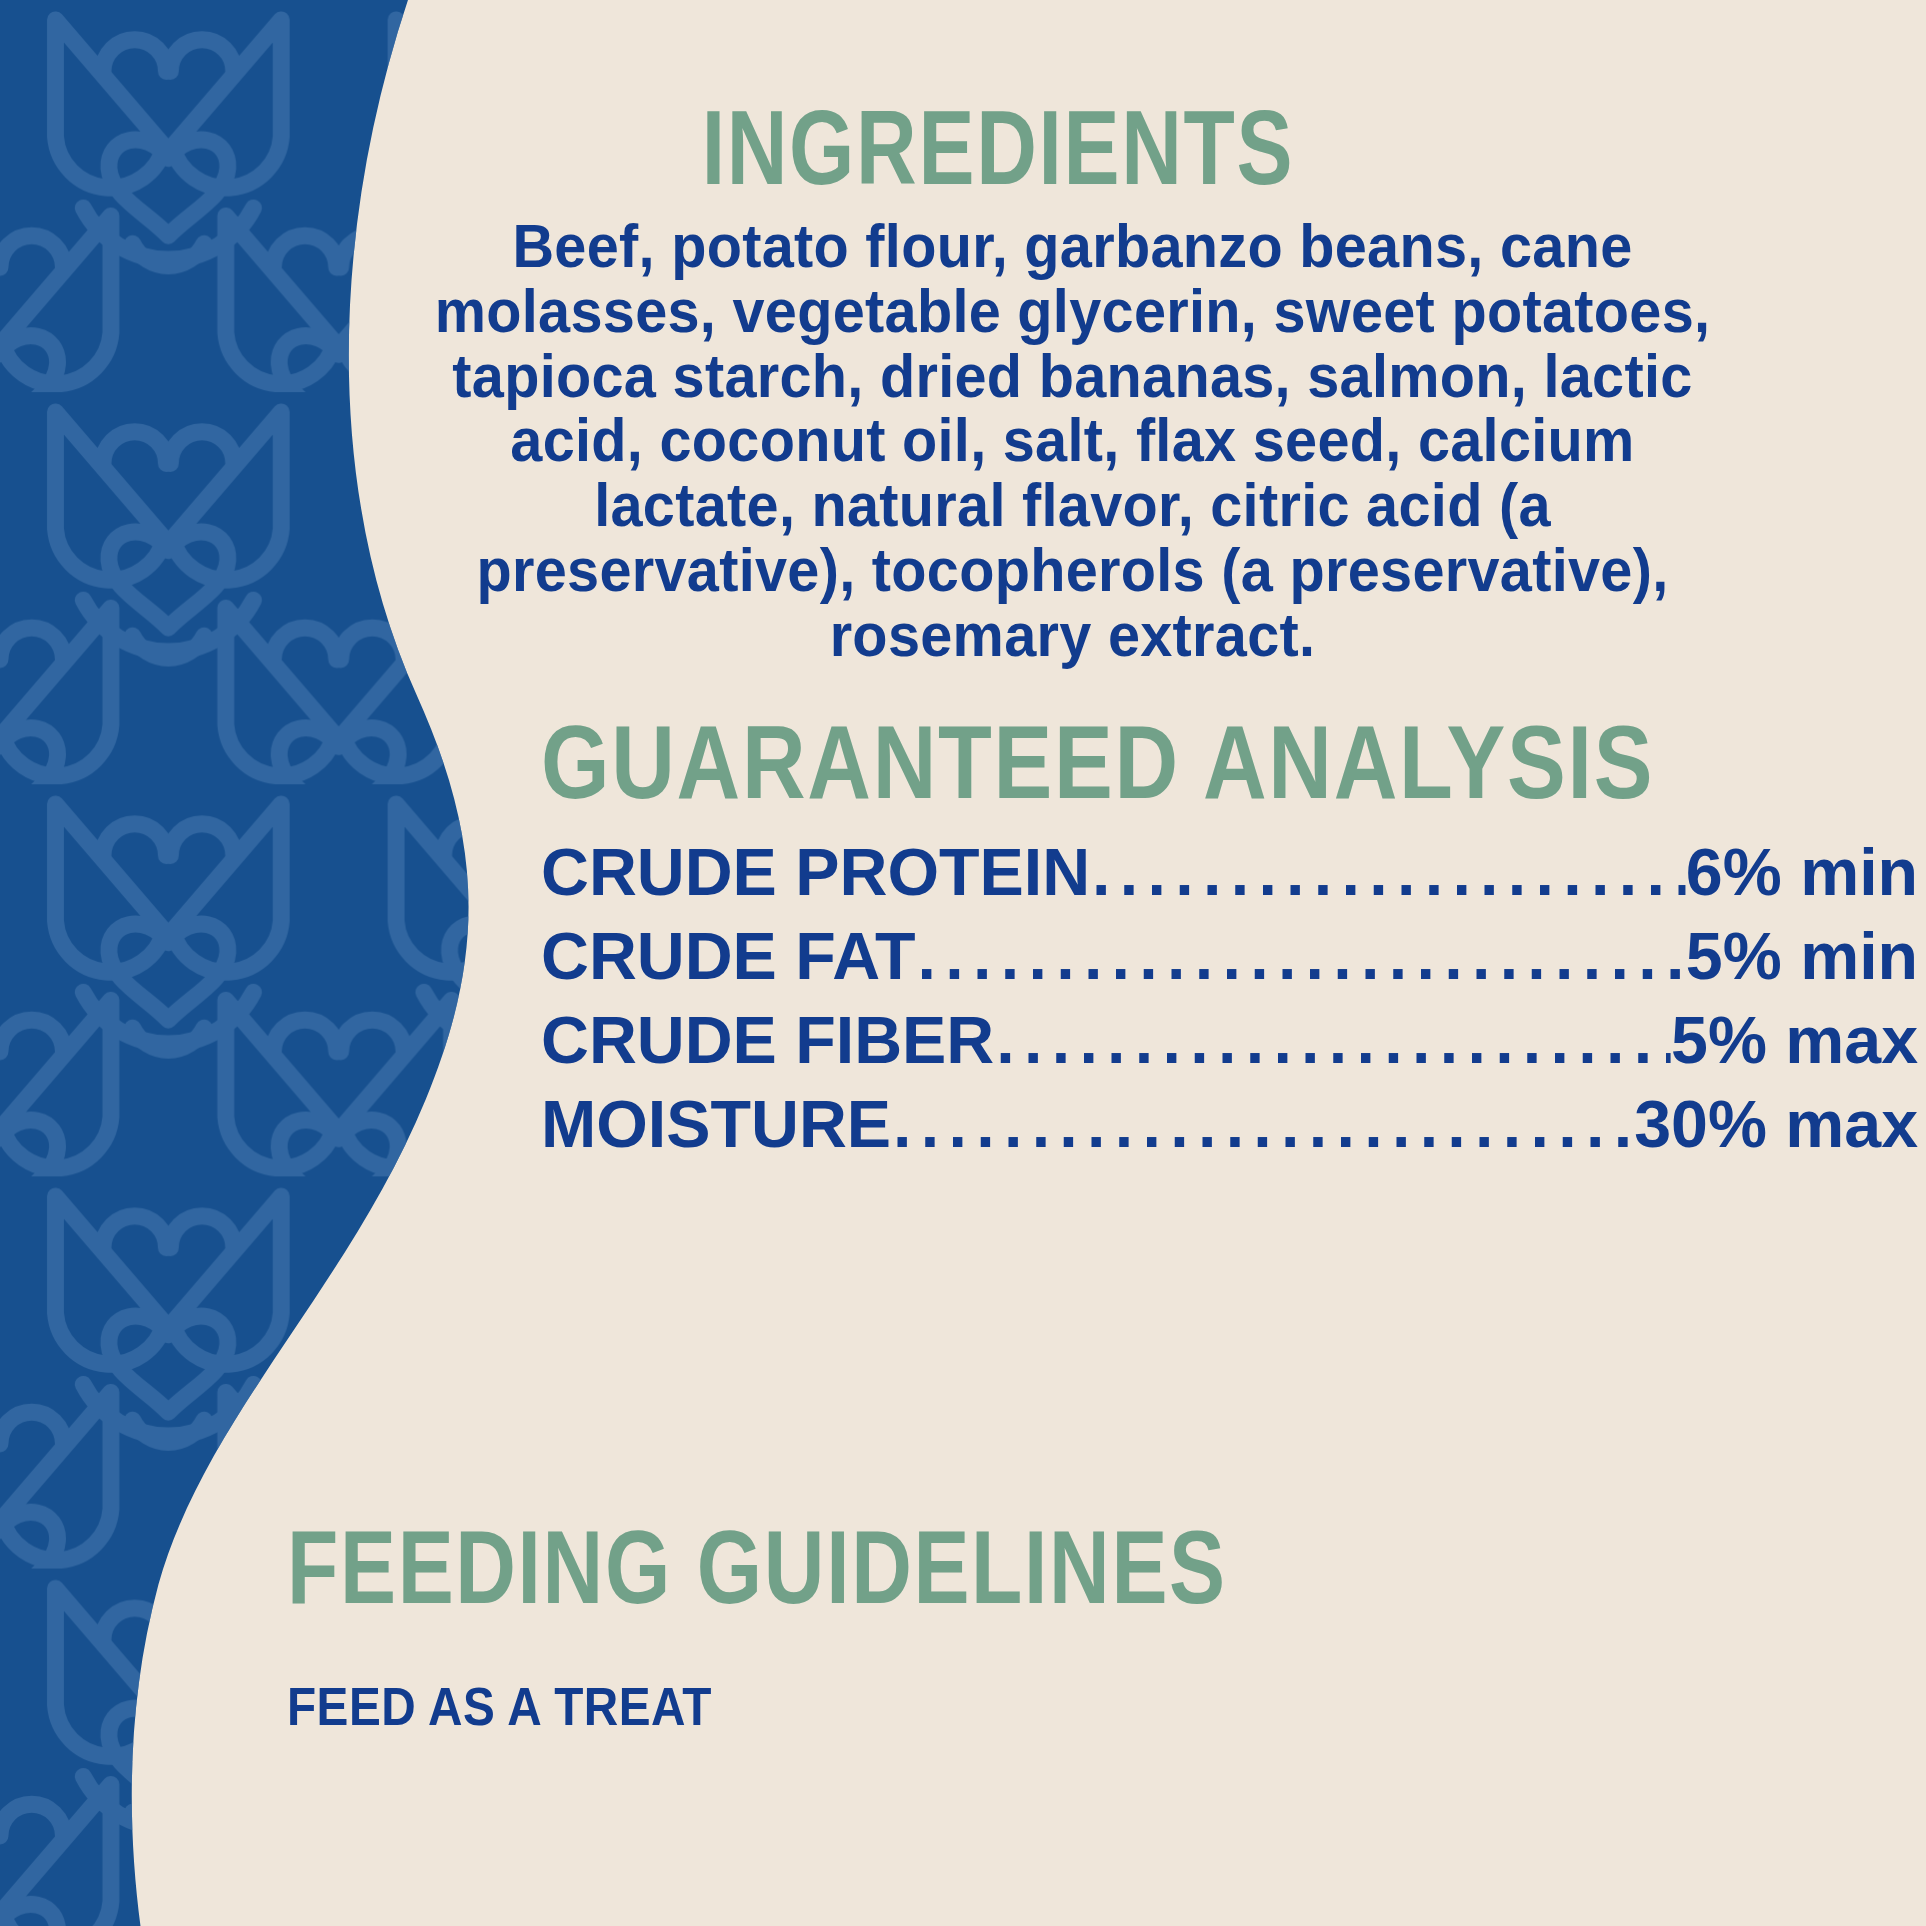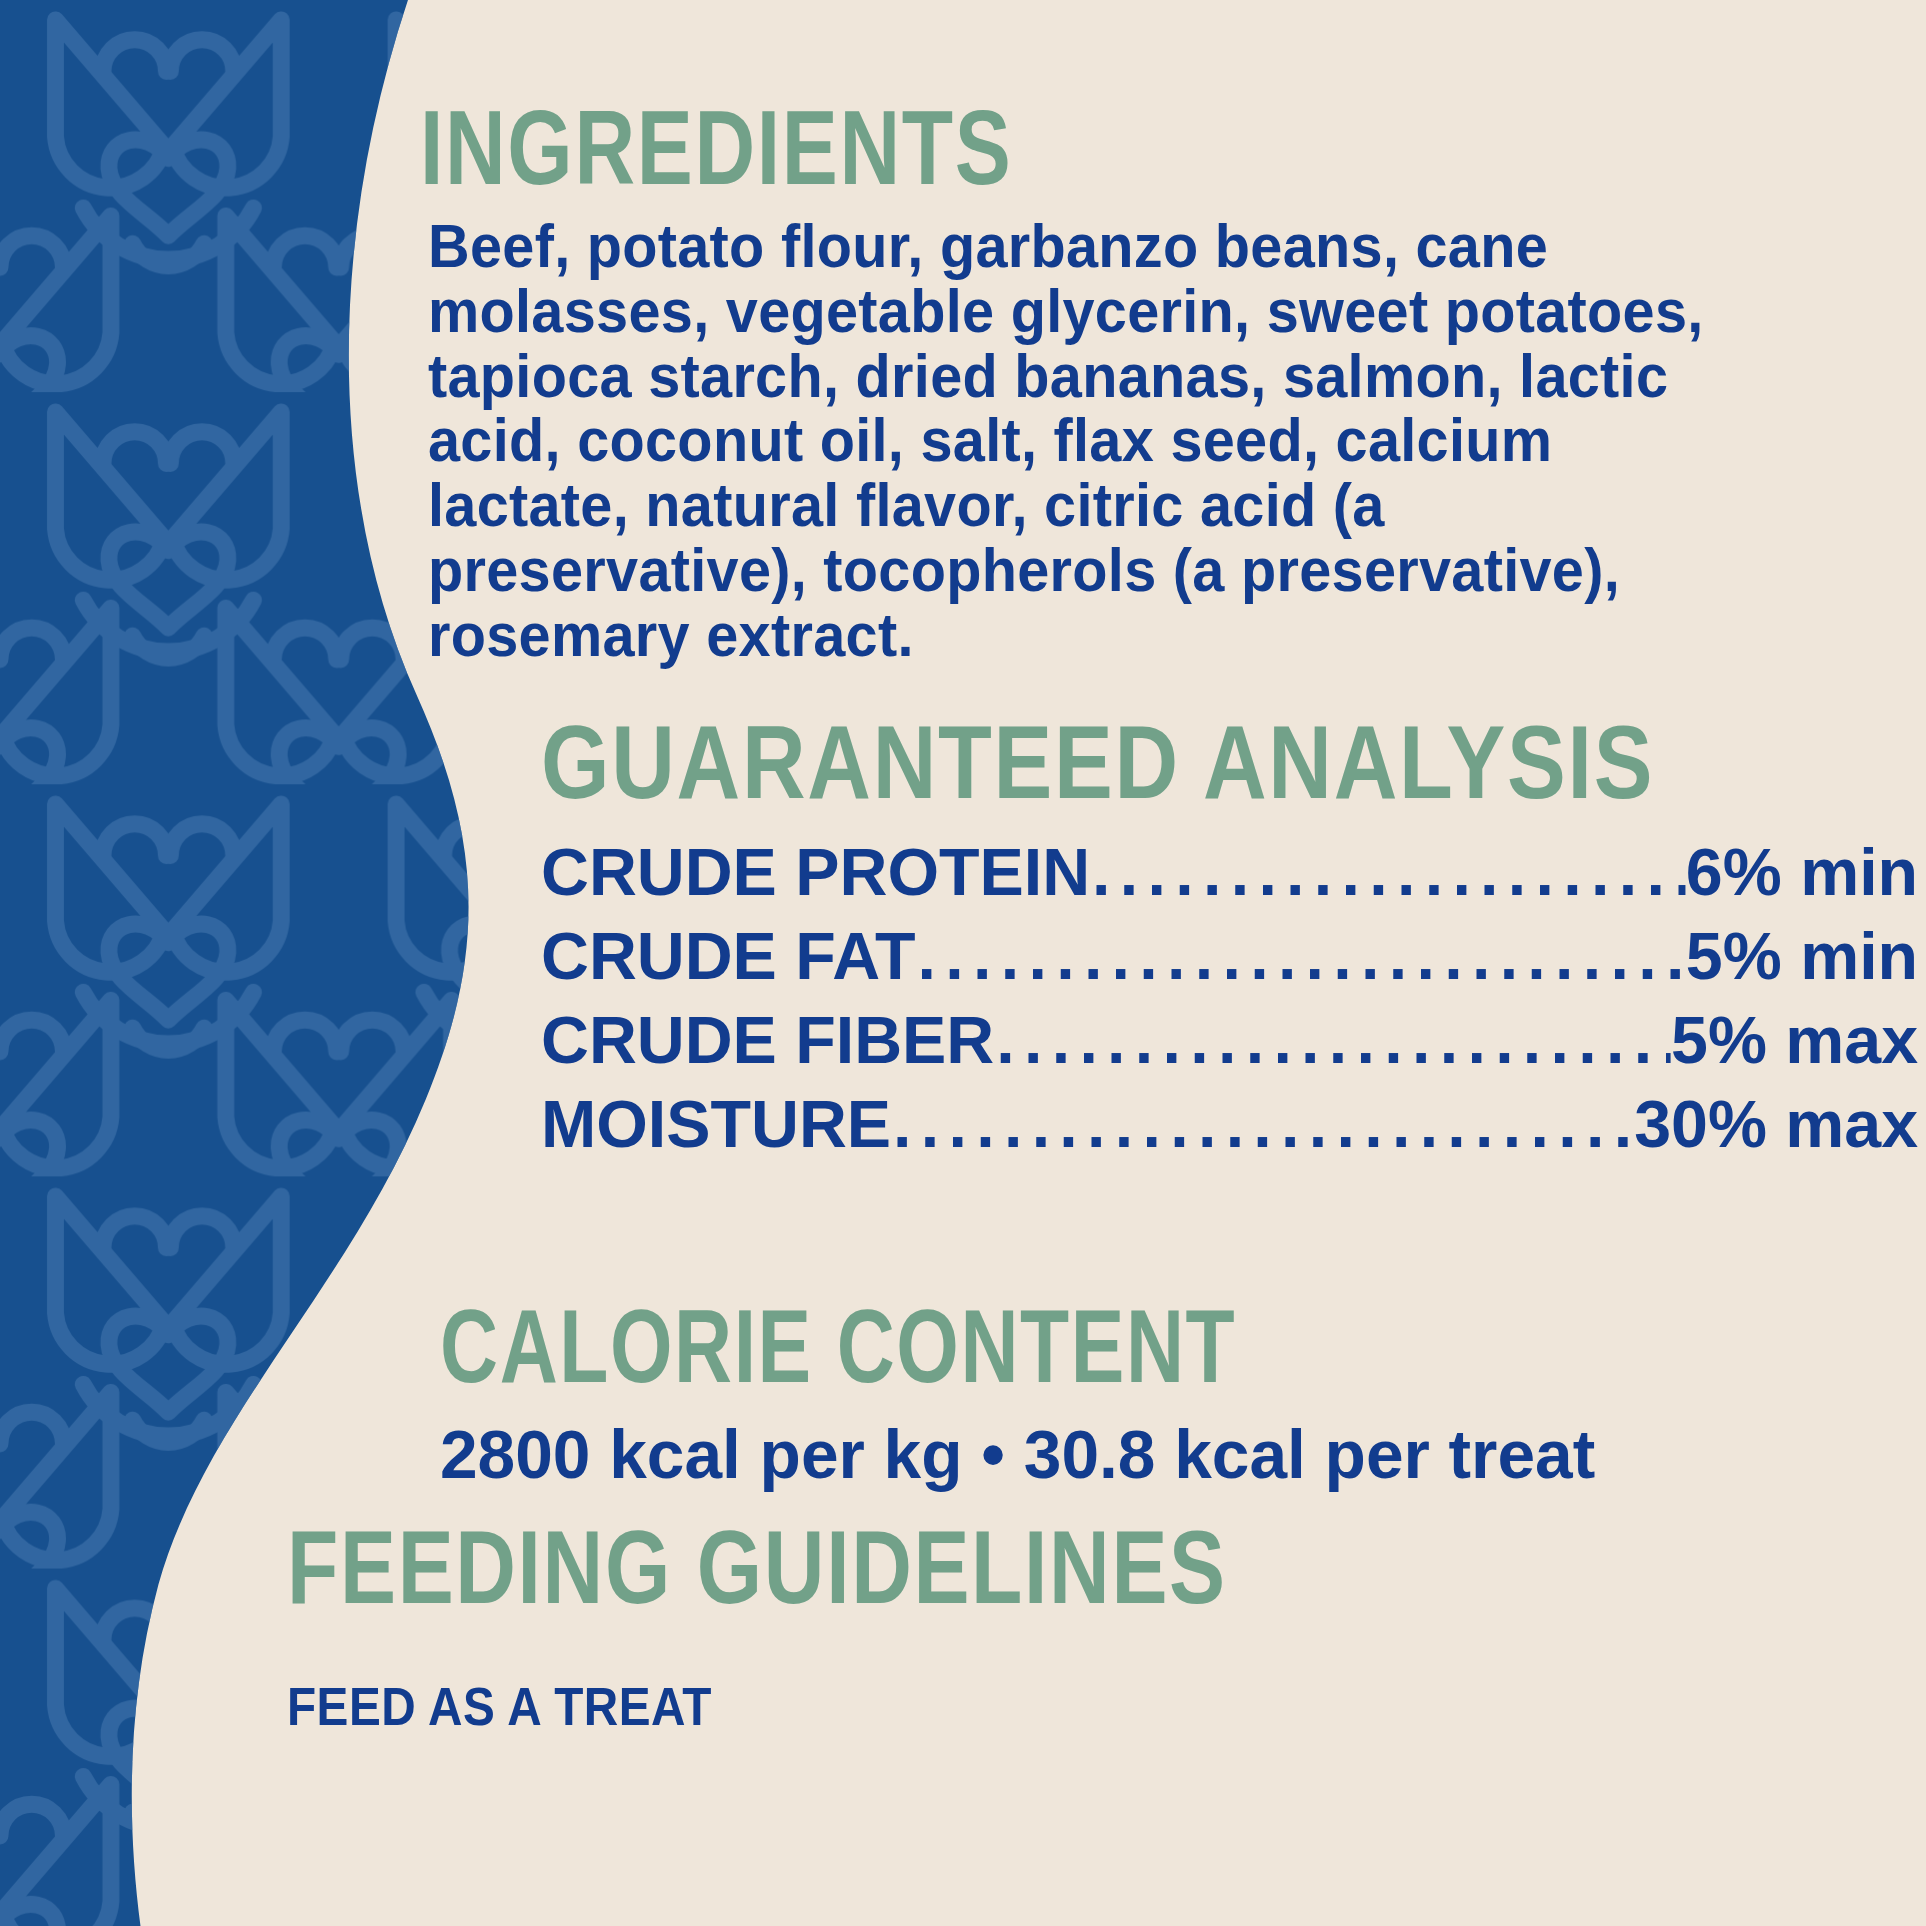--- a/index.html
+++ b/index.html
@@ -45,20 +45,21 @@
     white-space: nowrap;
     margin: 0;
   }
 
   
   #ingredients-section {
     position: absolute;
     left: 420px;
     top: 95px;
     width: 1445px;
+    text-align: center;
   }
   #ingredients-heading {
     font-size: 105px;
   }
   #ingredients-body {
     color: #123C8E;
     font-family: "Liberation Sans Narrow", "Liberation Sans", sans-serif;
     font-weight: 700;
     font-size: 62px;
     line-height: 1.045;
@@ -235,24 +236,20 @@
 
         <div class="ga-row">
           <span class="ga-label">MOISTURE</span>
           <span class="ga-dots">........................................................</span>
           <span class="ga-value"> 30% max</span>
         </div>
 
       </div>
     </div>
 
-    <div id="calorie-section">
-      <h2 class="sec-head" id="calorie-heading">CALORIE CONTENT</h2>
-      <div id="calorie-body">2800 kcal per kg • 30.8 kcal per treat</div>
-    </div>
 
     <div id="feeding-section">
       <h2 class="sec-head" id="feeding-heading">FEEDING GUIDELINES</h2>
       <div id="feeding-body">FEED AS A TREAT</div>
     </div>
 
   </div>
 </div>
 
 

